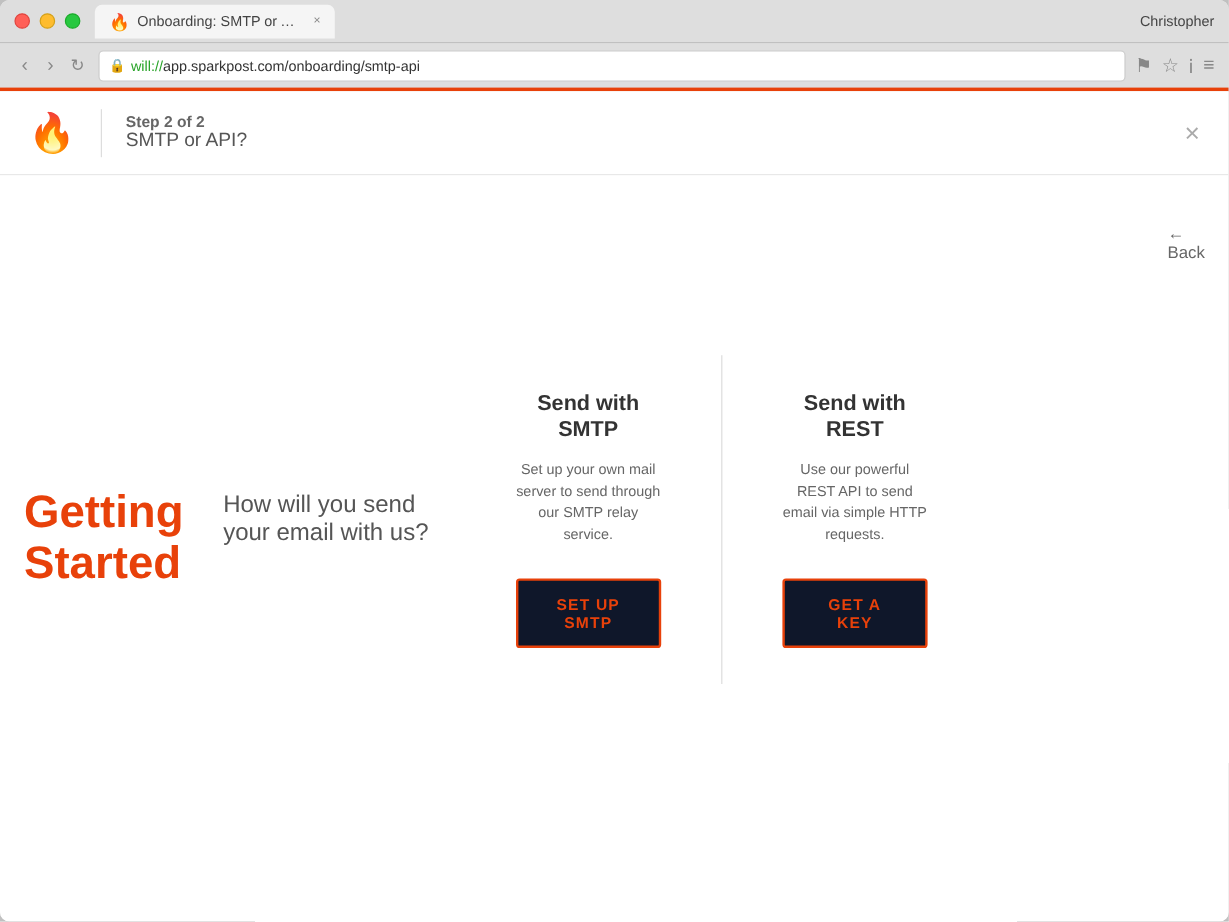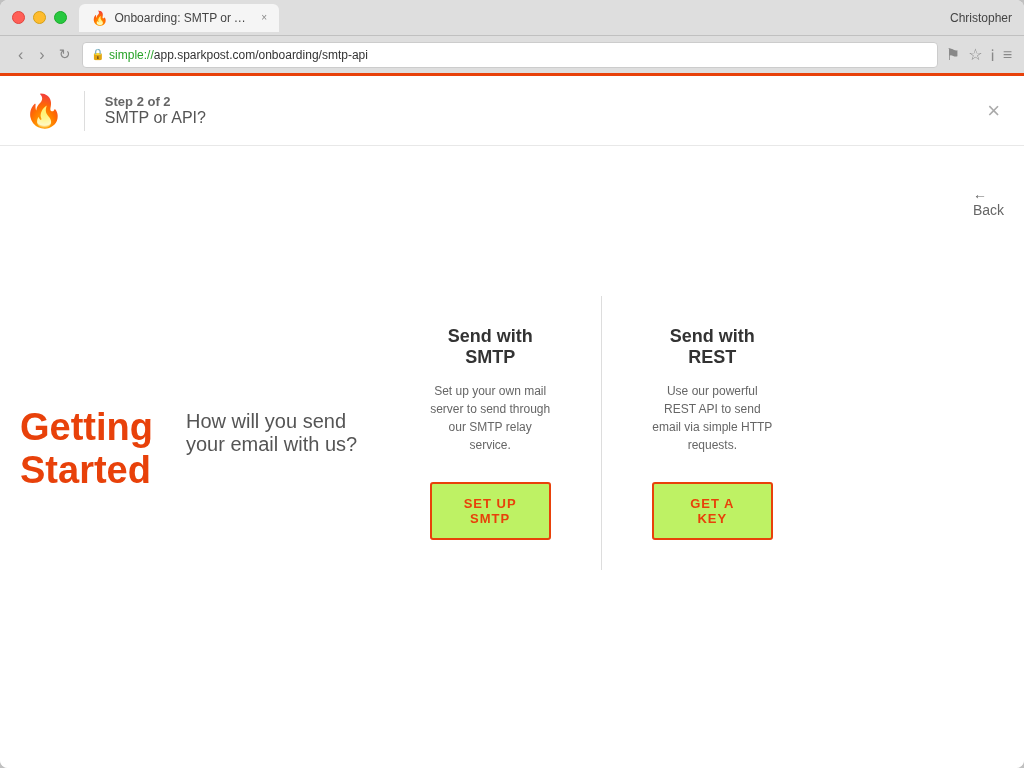--- a/index.html
+++ b/index.html
@@ -274,21 +274,21 @@
     .option-desc {
       font-size: 12px;
       color: #666;
       text-align: center;
       line-height: 1.5;
       margin-bottom: 28px;
     }
 
     .option-btn {
       border: 2px solid #e8410a;
-      background: #bef264;
+      background: #0f172a;
       color: #e8410a;
       font-size: 13px;
       font-weight: 700;
       letter-spacing: 1px;
       padding: 12px 30px;
       cursor: pointer;
       border-radius: 3px;
       width: 100%;
       text-transform: uppercase;
     }
@@ -325,21 +325,21 @@
 
   <div class="address-bar">
     <div class="nav-buttons">
       <button class="nav-btn">‹</button>
       <button class="nav-btn">›</button>
       <span class="refresh-btn">↻</span>
     </div>
     <div class="url-bar">
       <span class="url-secure">🔒</span>
       <span class="url-text">
-        <span class="url-https">simple://</span><span>app.sparkpost.com</span><span>/onboarding/smtp-api</span>
+        <span class="url-https">will://</span><span>app.sparkpost.com</span><span>/onboarding/smtp-api</span>
       </span>
     </div>
     <div class="toolbar-icons">
       <span>⚑</span>
       <span>☆</span>
       <span>ℹ</span>
       <span>≡</span>
     </div>
   </div>
 

